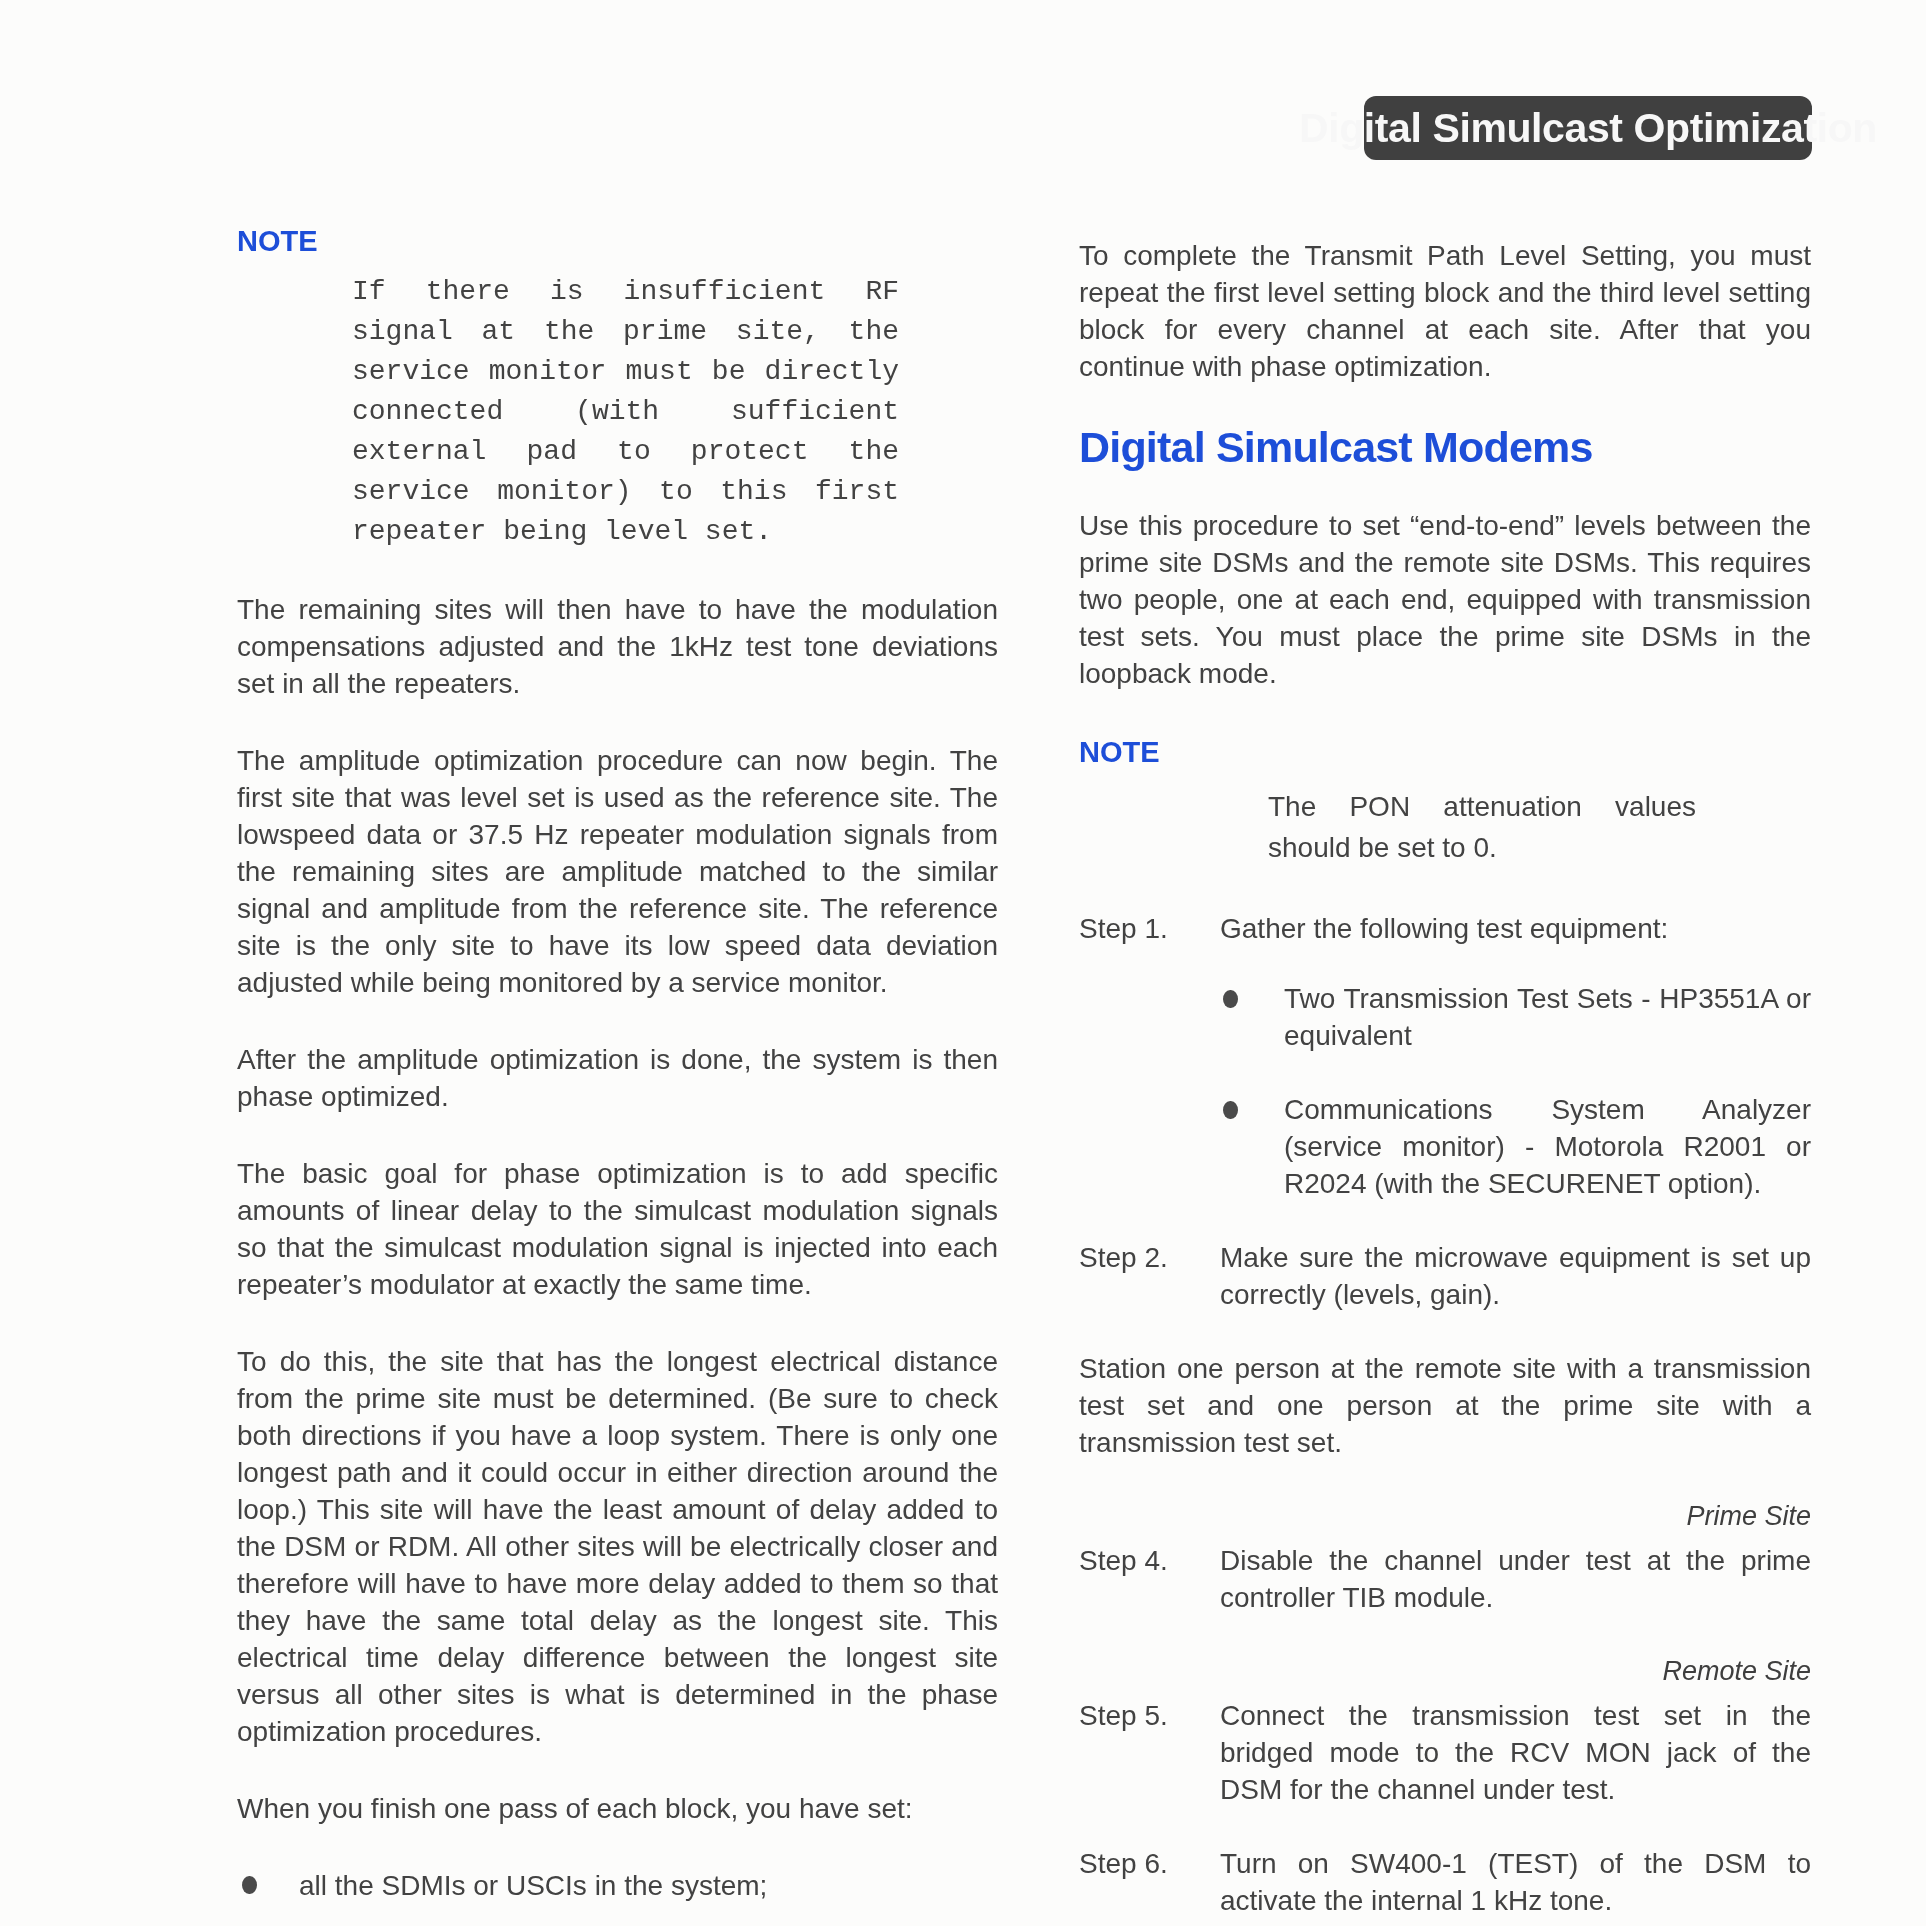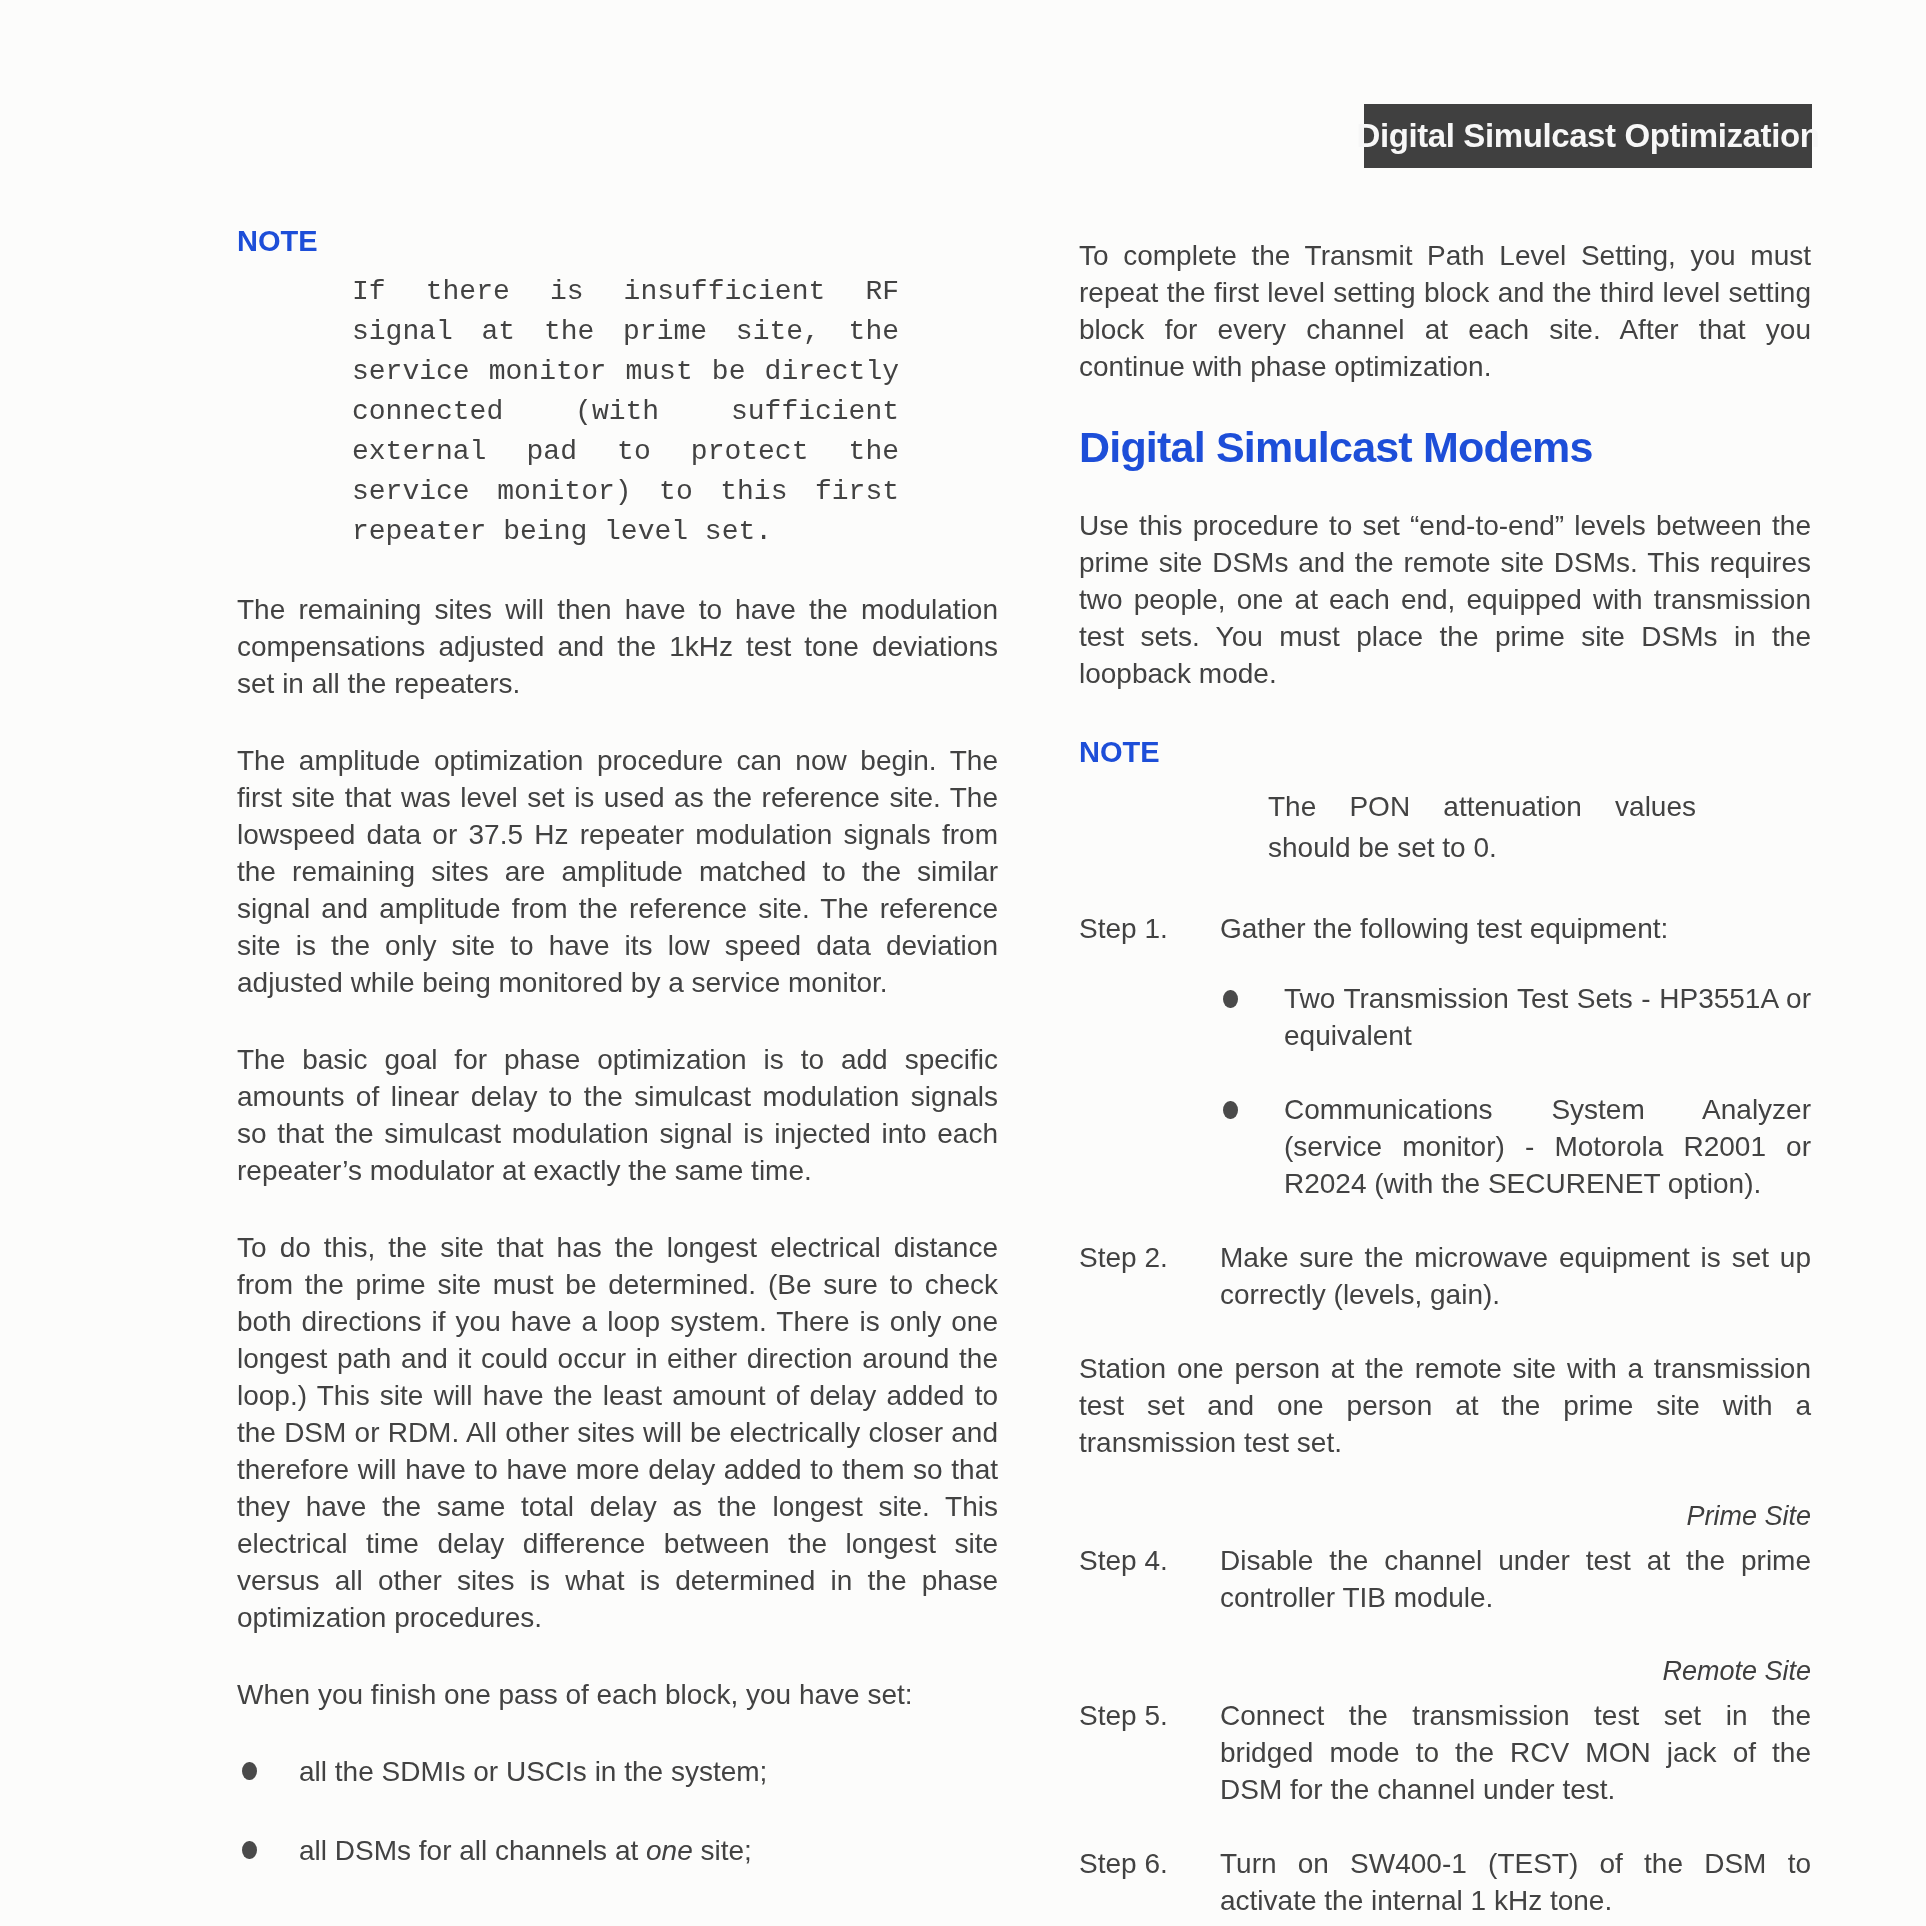--- a/index.html
+++ b/index.html
@@ -12,32 +12,33 @@
     width: 1937px;
     height: 2550px;
     background: #fcfcfb;
     font-family: "Liberation Sans", sans-serif;
     color: #424242;
     overflow: hidden;
   }
   .badge {
     position: absolute;
     left: 1364px;
-    top: 104px;
+    top: 96px;
     width: 448px;
     height: 64px;
     background: #404040;
     color: #f7f7f7;
-    font-size: 33px;
+    font-size: 41px;
     font-weight: bold;
     letter-spacing: -0.4px;
     display: flex;
     align-items: center;
     justify-content: center;
     white-space: nowrap;
+    border-radius: 12px;
   }
   .col {
     position: absolute;
     font-size: 28px;
     line-height: 37px;
     text-align: justify;
   }
   .col-left  { left: 237px;  top: 223px; width: 761px; }
   .col-right { left: 1079px; top: 237px; width: 732px; }
 
@@ -130,20 +131,21 @@
 
   <div class="col col-left">
 
     <div class="note-block">
       <div class="note-head">NOTE</div>
       <div class="note-body">If there is insufficient RF signal at the prime site, the service monitor must be directly connected (with sufficient external pad to protect the service monitor) to this first repeater being level set.</div>
     </div>
 
     <p class="para">The remaining sites will then have to have the modulation compensations adjusted and the 1kHz test tone deviations set in all the repeaters.</p>
     <p class="para">The amplitude optimization procedure can now begin. The first site that was level set is used as the reference site. The lowspeed data or 37.5 Hz repeater modulation signals from the remaining sites are amplitude matched to the similar signal and amplitude from the reference site. The reference site is the only site to have its low speed data deviation adjusted while being monitored by a service monitor.</p>
+    <p class="para">After the amplitude optimization is done, the system is then phase optimized.</p>
     <p class="para">The basic goal for phase optimization is to add specific amounts of linear delay to the simulcast modulation signals so that the simulcast modulation signal is injected into each repeater’s modulator at exactly the same time.</p>
     <p class="para">To do this, the site that has the longest electrical distance from the prime site must be determined. (Be sure to check both directions if you have a loop system. There is only one longest path and it could occur in either direction around the loop.) This site will have the least amount of delay added to the DSM or RDM. All other sites will be electrically closer and therefore will have to have more delay added to them so that they have the same total delay as the longest site. This electrical time delay difference between the longest site versus all other sites is what is determined in the phase optimization procedures.</p>
     <p class="para">When you finish one pass of each block, you have set:</p>
 
     <div class="lbullet">
       <span class="dot"></span><span>all the SDMIs or USCIs in the system;</span><em></em><span></span>
     </div>
     <div class="lbullet">
       <span class="dot"></span><span>all DSMs for all channels at </span><em>one</em><span> site;</span>
     </div>

